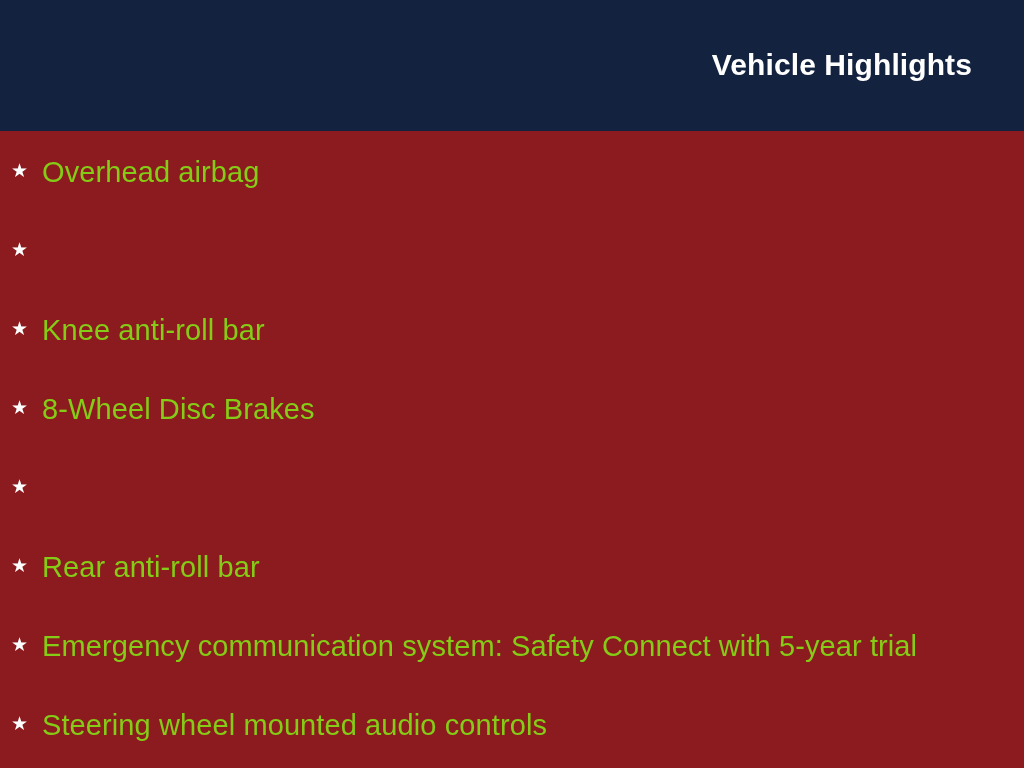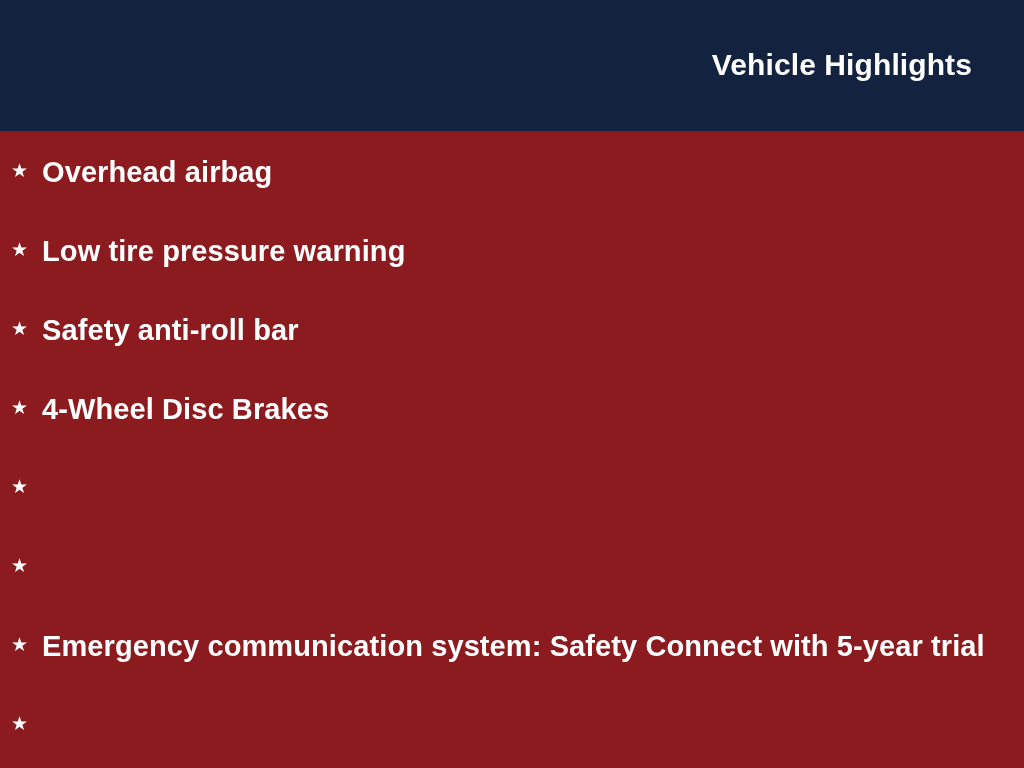--- a/index.html
+++ b/index.html
@@ -83,22 +83,22 @@
     color: #ffffff;
     text-align: left;
     position: relative;
     top: -1px;
   }
   .highlight-label {
     flex: 0 1 auto;
     margin-left: 12px;
     font-family: "Liberation Sans", sans-serif;
     font-size: 29px;
-    font-weight: bold;
-    color: #ffffff;
+    font-weight: normal;
+    color: #84cc16;
     line-height: 34px;
     white-space: nowrap;
     letter-spacing: 0.1px;
   }
 </style>
 </head>
 <body>
 
 <div id="slide">
 
@@ -109,46 +109,47 @@
   <div id="body">
     <ul id="highlights-list">
 
       <li class="highlight-item">
         <span class="bullet-star">★</span>
         <span class="highlight-label">Overhead airbag</span>
       </li>
 
       <li class="highlight-item">
         <span class="bullet-star">★</span>
-        <span class="highlight-label">Low tire pressure warning</span>
       </li>
 
       <li class="highlight-item">
         <span class="bullet-star">★</span>
-        <span class="highlight-label">Safety anti-roll bar</span>
+        <span class="highlight-label">Knee anti-roll bar</span>
       </li>
 
       <li class="highlight-item">
         <span class="bullet-star">★</span>
-        <span class="highlight-label">4-Wheel Disc Brakes</span>
+        <span class="highlight-label">8-Wheel Disc Brakes</span>
       </li>
 
       <li class="highlight-item">
         <span class="bullet-star">★</span>
       </li>
 
       <li class="highlight-item">
         <span class="bullet-star">★</span>
+        <span class="highlight-label">Rear anti-roll bar</span>
       </li>
 
       <li class="highlight-item">
         <span class="bullet-star">★</span>
         <span class="highlight-label">Emergency communication system: Safety Connect with 5-year trial</span>
       </li>
 
       <li class="highlight-item">
         <span class="bullet-star">★</span>
+        <span class="highlight-label">Steering wheel mounted audio controls</span>
       </li>
 
     </ul>
   </div>
 
 </div>
 
 </body></html>

